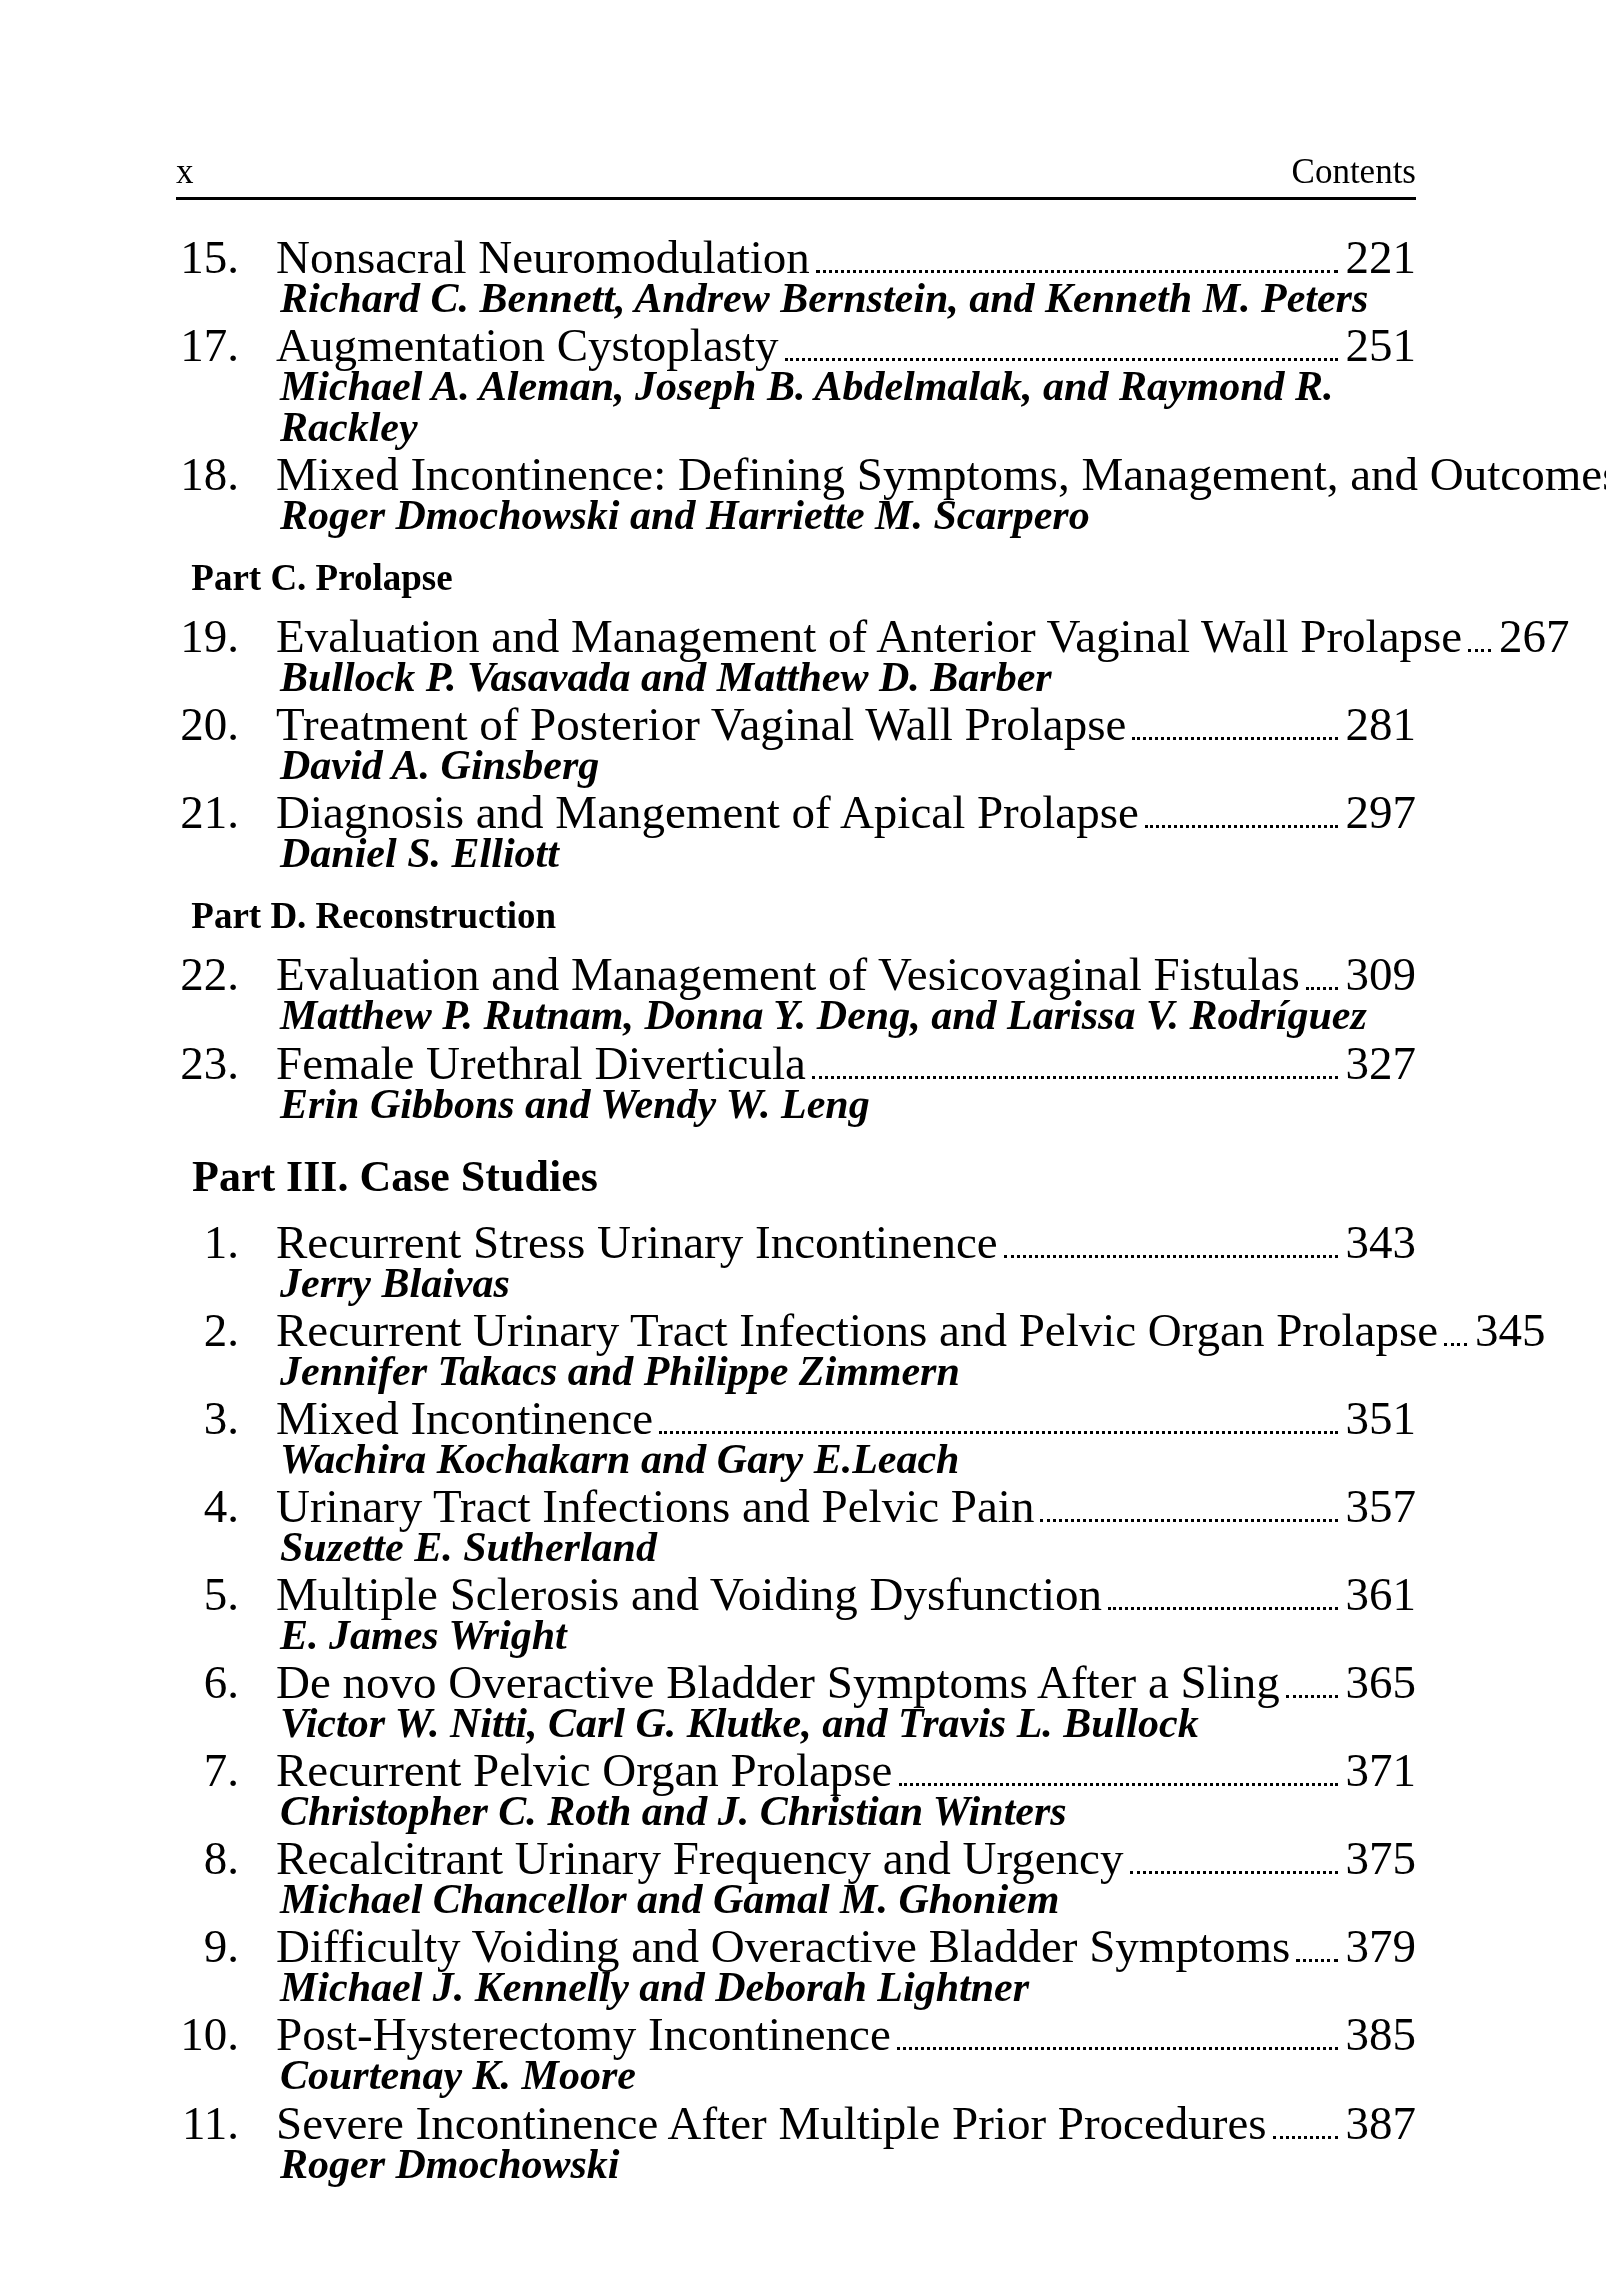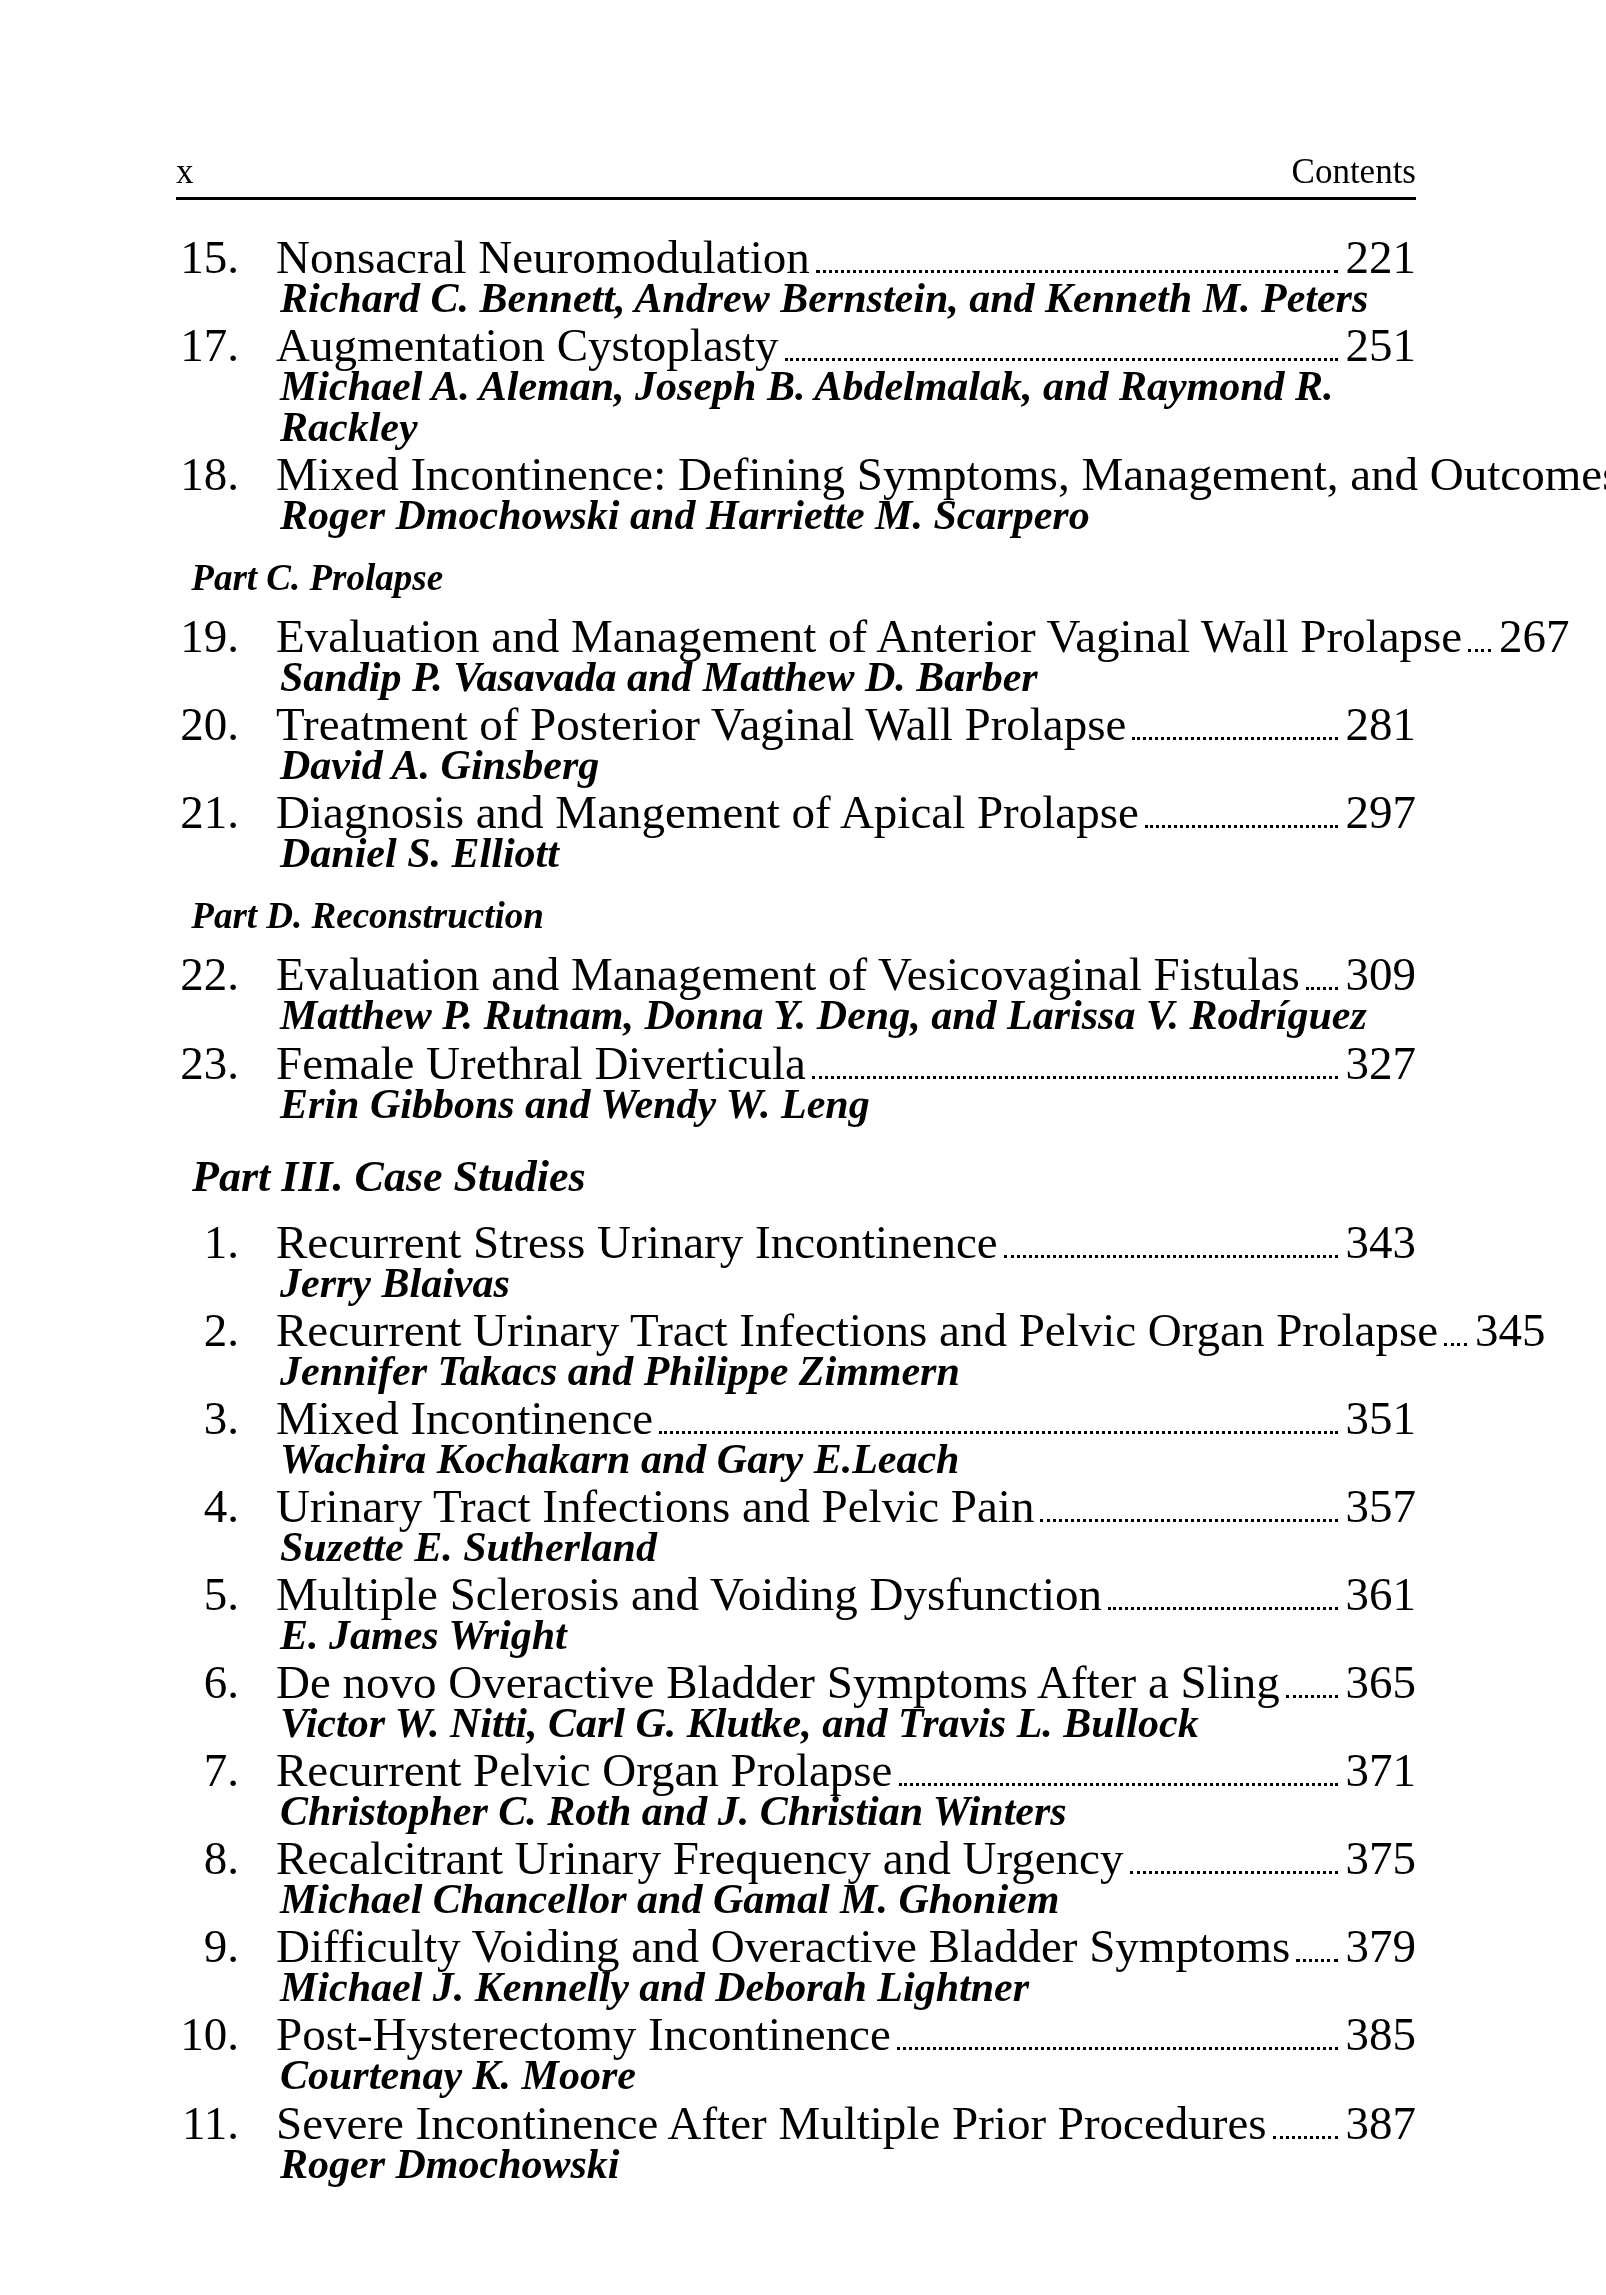--- a/index.html
+++ b/index.html
@@ -55,21 +55,20 @@
     font-size: 42px;
     line-height: 41px;
     font-weight: 700;
     font-style: italic;
   }
   .part {
     font-size: 37px;
     line-height: 43px;
     font-weight: 700;
     margin: 20px 0 17px 15.3px;
-    font-style: italic;
   }
   .part.major {
     font-size: 44px;
     line-height: 51px;
     margin: 26px 0 20px 16px;
   }
 </style>
 </head>
 <body>
 
@@ -112,21 +111,21 @@
 
   <div class="part">Part C. Prolapse</div>
 
   <div class="entry">
     <div class="line">
       <span class="num">19.</span>
       <span class="title"><span>Evaluation and Management of Anterior Vaginal Wall Prolapse</span></span>
       <span class="leader"></span>
       <span class="pageno">267</span>
     </div>
-    <div class="authors">Sandip P. Vasavada and Matthew D. Barber</div>
+    <div class="authors">Bullock P. Vasavada and Matthew D. Barber</div>
   </div>
 
   <div class="entry">
     <div class="line">
       <span class="num">20.</span>
       <span class="title"><span>Treatment of Posterior Vaginal Wall Prolapse</span></span>
       <span class="leader"></span>
       <span class="pageno">281</span>
     </div>
     <div class="authors">David A. Ginsberg</div>

